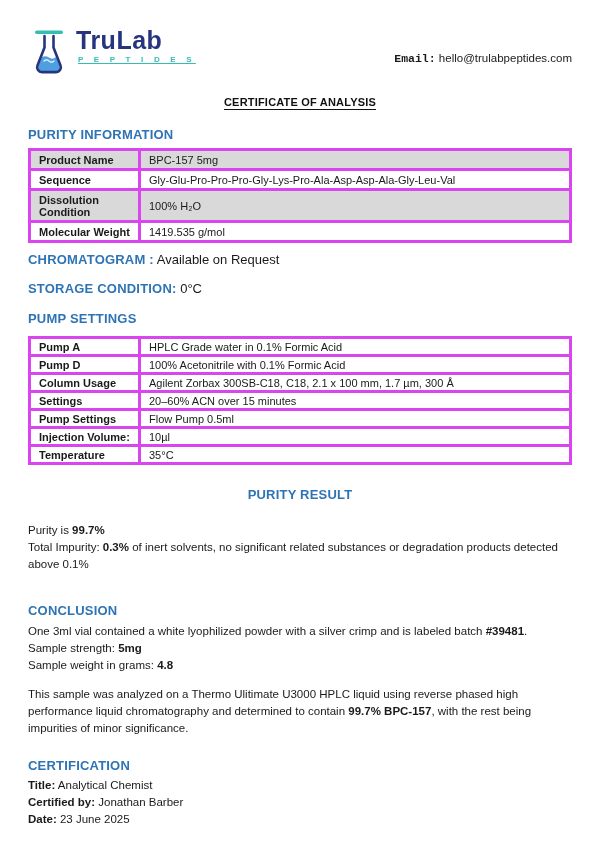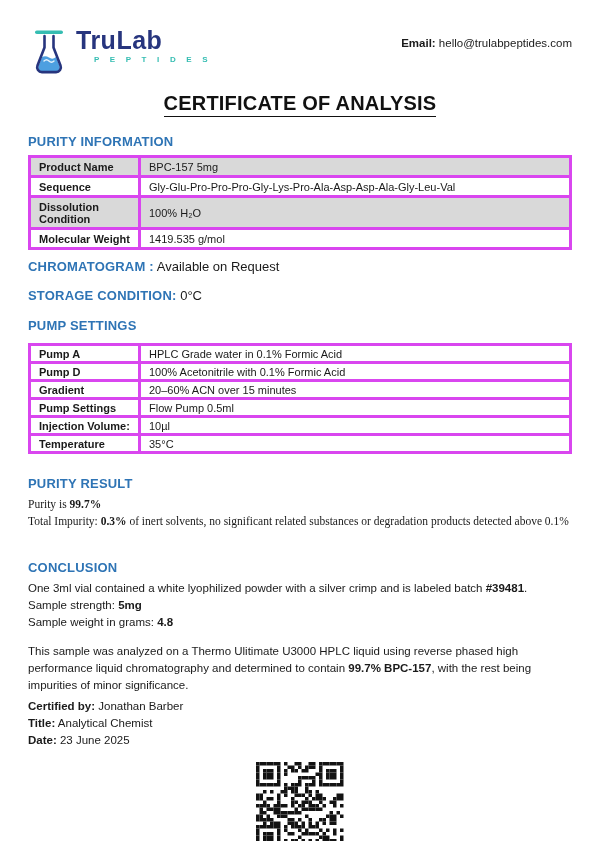--- a/index.html
+++ b/index.html
@@ -6,31 +6,31 @@
   html,body { background:#ffffff; }
   body {
     width:600px; height:841px; overflow:hidden;
     font-family:"Liberation Sans", sans-serif;
     color:#1a1a1a;
     position:relative;
   }
   .page { padding:28px 28px 0 28px; }
 
   
-  .header { display:flex; justify-content:space-between; align-items:flex-start; }
+  .header { display:flex; justify-content:space-between; align-items:center; }
   .logo { display:flex; align-items:flex-start; gap:6px; }
   .logo-text { display:flex; flex-direction:column; line-height:1; }
   .logo-name { font-size:25px; font-weight:bold; color:var(--navy,#27357E); letter-spacing:0.5px; }
-  .logo-sub { font-size:8px; font-weight:bold; color:var(--teal,#35BDB2); letter-spacing:4.2px; margin-top:3px; margin-left:18px; }
+  .logo-sub { font-size:8px; font-weight:bold; color:var(--teal,#35BDB2); letter-spacing:4.2px; margin-top:3px; margin-left:2px;text-decoration:underline; }
   .email-line { font-size:11.5px; margin-top:9px; }
-  .email-line b { font-weight:bold; }
+  .email-line b { font-weight:bold;font-family:Liberation Mono, monospace; }
 
   
   .title-wrap { text-align:center; margin-top:12px; }
-  .doc-title { display:inline-block; font-size:20px; font-weight:bold; color:#111;
+  .doc-title { display:inline-block; font-size:11px; font-weight:bold; color:#111;
     border-bottom:1.6px solid #111; padding-bottom:1px; letter-spacing:0.2px; }
 
   
   .sec-head { color:var(--heading-blue,#2E74B5); font-weight:bold; font-size:13px; letter-spacing:0.2px; }
   .h-sample { margin-top:17px; }
   .inline-head { font-size:13px; margin-top:0; }
   .inline-head .sec-head { font-size:13px; }
   .inline-val { color:#1a1a1a; font-weight:normal; font-size:13px; }
   .h-chrom { margin-top:9px; }
   .h-storage { margin-top:14px; }
@@ -40,22 +40,22 @@
   table { border-collapse:collapse; width:100%; margin-top:6px; }
   td { border:3px solid #d946ef; font-size:11px; padding:2.5px 8px; vertical-align:middle; }
   td.lbl { width:110px; font-weight:bold; }
   tr.shaded td { background:var(--row-shade,#D9D9D9); }
   .pump-table { margin-top:10px; }
   .pump-table td { padding:1.5px 8px; }
 
   
   .body-line { font-size:11.5px; line-height:17px; }
   .body-line b, .seg-b { font-weight:bold; }
-  .h-purity { margin-top:22px; }
-  .purity-lines { margin-top:5px; max-width:544px;font-family:Liberation Serif, serif; }
+  .h-purity { margin-top:22px;text-align:center; }
+  .purity-lines { margin-top:20px; max-width:544px; }
   .h-conclusion { margin-top:30px; }
   .conclusion-lines { margin-top:5px; }
   .conclusion-para { margin-top:12px; max-width:544px; }
   .h-cert { margin-top:21px; }
   .cert-lines { margin-top:4px; }
 
   
   .qr-wrap { text-align:center; margin-top:13px; }
   .qr { display:inline-block; line-height:0; }
 </style>
@@ -125,21 +125,25 @@
     <tbody>
       <tr>
         <td class="lbl">Pump A</td>
         <td class="val">HPLC Grade water in 0.1% Formic Acid</td>
       </tr>
       <tr>
         <td class="lbl">Pump D</td>
         <td class="val">100% Acetonitrile with 0.1% Formic Acid</td>
       </tr>
       <tr>
-        <td class="lbl">Gradient</td>
+        <td class="lbl">Column Usage</td>
+        <td class="val">Agilent Zorbax 300SB-C18, C18, 2.1 x 100 mm, 1.7 µm, 300 Å</td>
+      </tr>
+      <tr>
+        <td class="lbl">Settings</td>
         <td class="val">20–60% ACN over 15 minutes</td>
       </tr>
       <tr>
         <td class="lbl">Pump Settings</td>
         <td class="val">Flow Pump 0.5ml</td>
       </tr>
       <tr>
         <td class="lbl">Injection Volume:</td>
         <td class="val">10µl</td>
       </tr>
@@ -157,23 +161,24 @@
   </div>
 
   <div class="sec-head h-conclusion">CONCLUSION</div>
   <div class="conclusion-lines">
     <div class="body-line"><span>One 3ml vial contained a white lyophilized powder with a silver crimp and is labeled batch </span><span class="seg-b">#39481</span><span>.</span></div>
     <div class="body-line"><span>Sample strength: </span><span class="seg-b">5mg</span></div>
     <div class="body-line"><span>Sample weight in grams: </span><span class="seg-b">4.8</span></div>
   </div>
   <div class="body-line conclusion-para"><span>This sample was analyzed on a Thermo Ulitimate U3000 HPLC liquid using reverse phased high performance liquid chromatography and determined to contain </span><span class="seg-b">99.7% BPC-157</span><span>, with the rest being impurities of minor significance.</span></div>
 
+  <div class="sec-head h-cert">CERTIFICATION</div>
   <div class="cert-lines">
+    <div class="body-line"><b>Title:</b><span> Analytical Chemist</span></div>
     <div class="body-line"><b>Certified by:</b><span> Jonathan Barber</span></div>
-    <div class="body-line"><b>Title:</b><span> Analytical Chemist</span></div>
     <div class="body-line"><b>Date:</b><span> 23 June 2025</span></div>
   </div>
 
   <div class="qr-wrap">
     <span class="qr"><svg xmlns="http://www.w3.org/2000/svg" width="87.5" height="87.5">
           <rect x="0.0" y="0.0" width="3.5" height="3.5" fill="#131313"></rect>
           <rect x="3.5" y="0.0" width="3.5" height="3.5" fill="#131313"></rect>
           <rect x="7.0" y="0.0" width="3.5" height="3.5" fill="#131313"></rect>
           <rect x="10.5" y="0.0" width="3.5" height="3.5" fill="#131313"></rect>
           <rect x="14.0" y="0.0" width="3.5" height="3.5" fill="#131313"></rect>

